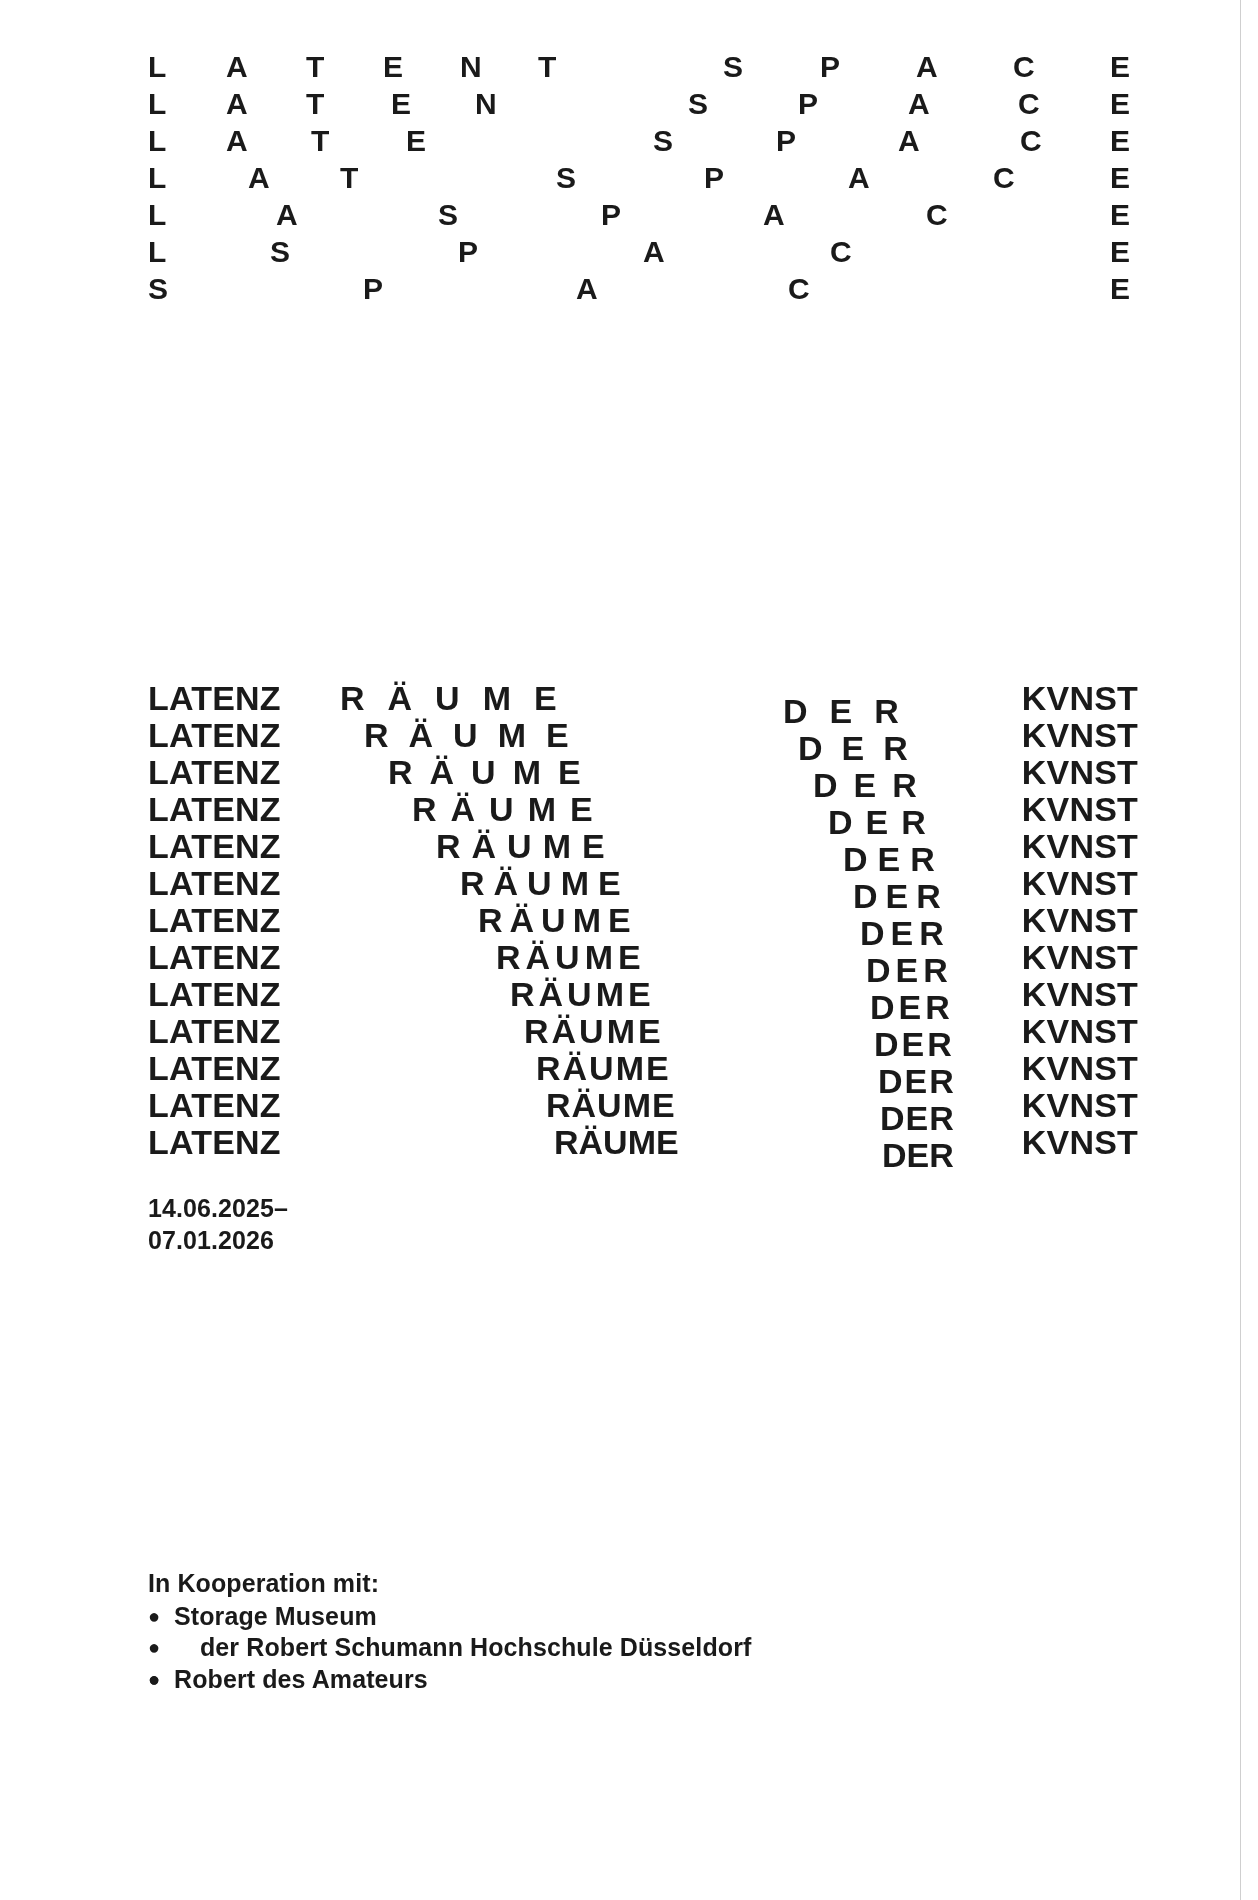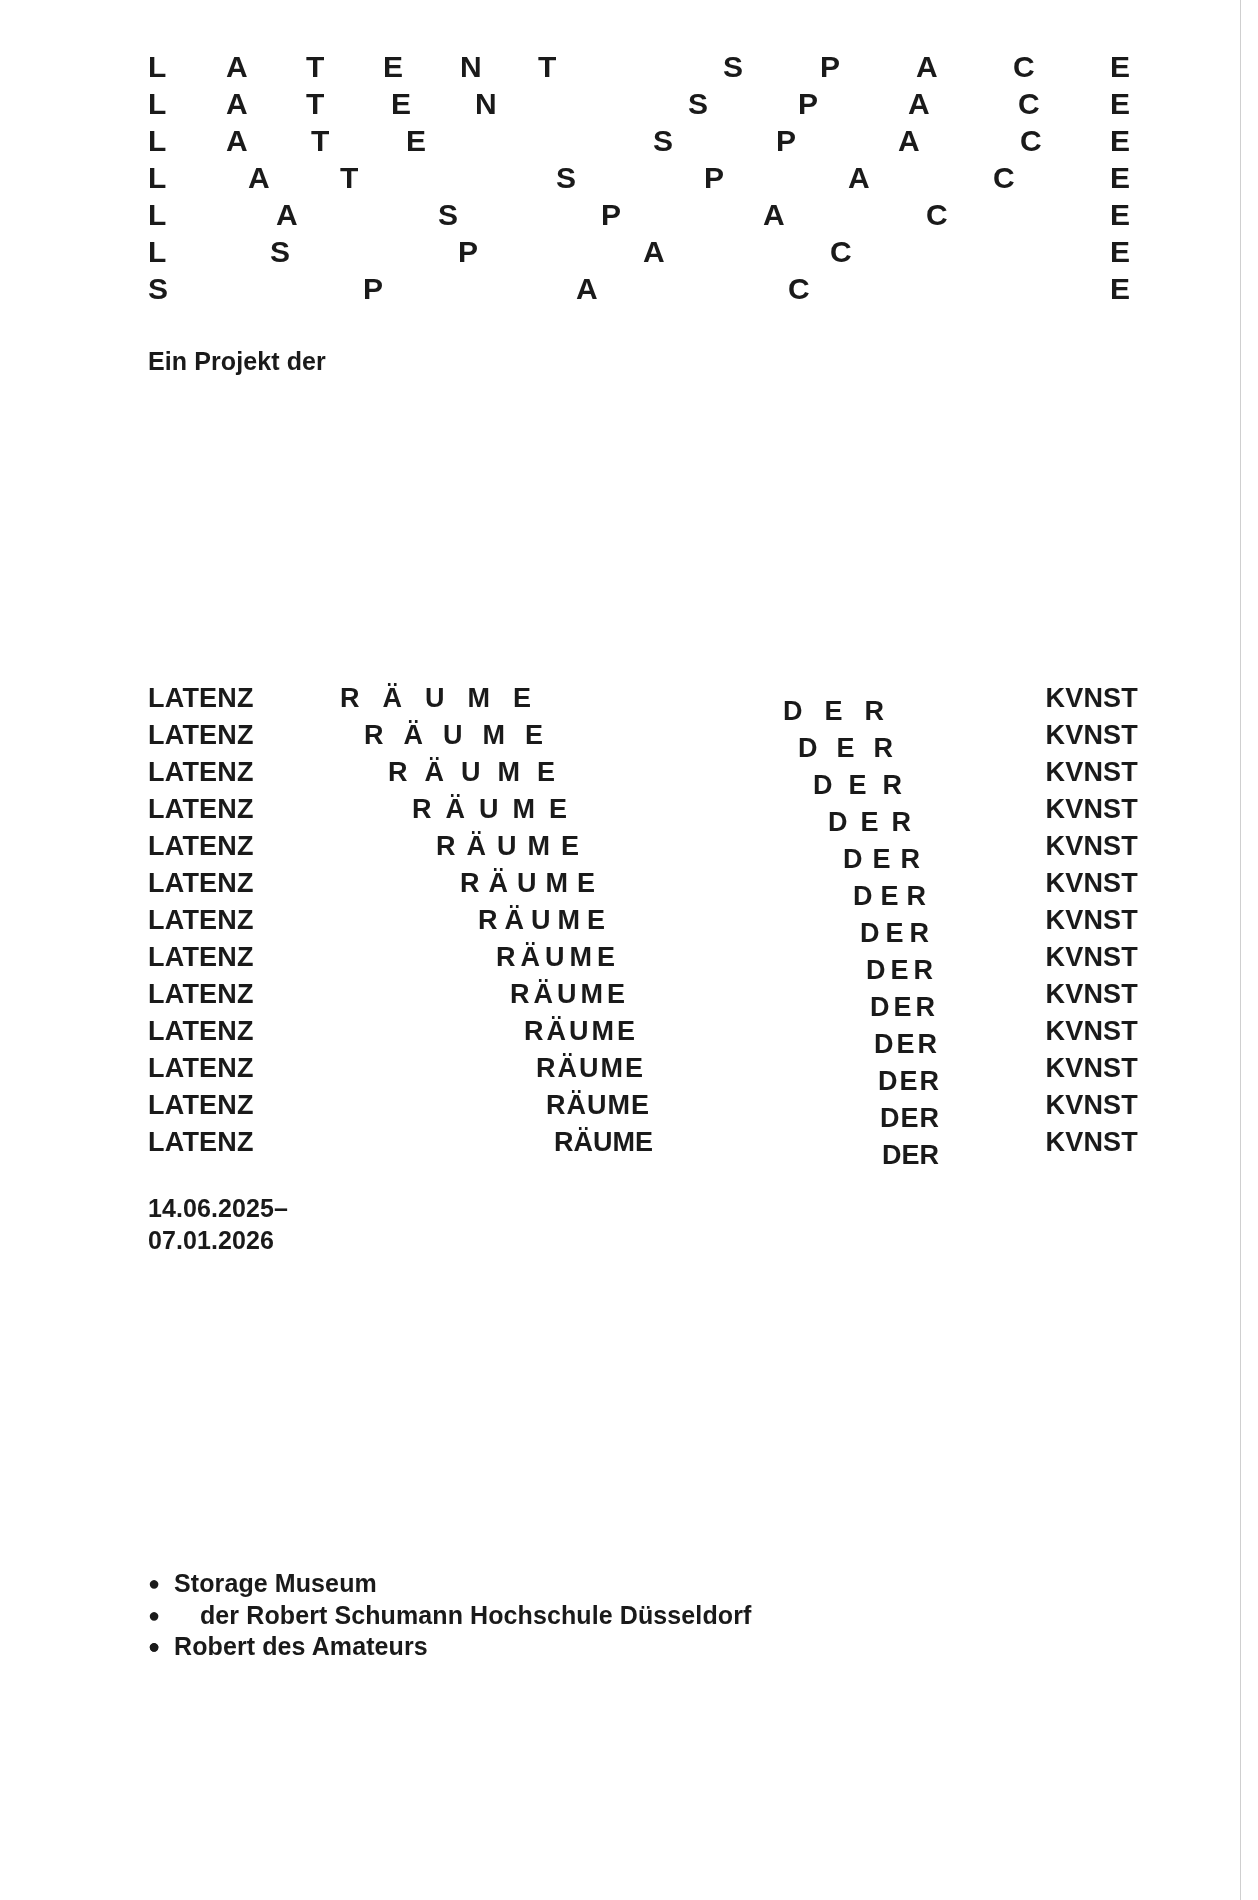--- a/index.html
+++ b/index.html
@@ -70,21 +70,21 @@
   
   .latenz-block {
     position: absolute;
     left: 148px;
     top: 680px;
     width: 990px;
   }
   .latenz-row {
     position: relative;
     height: 37px;
-    font-size: 27px;
+    font-size: 34px;
     font-weight: 700;
     line-height: 37px;
     white-space: pre;
   }
   .latenz-row .lz {
     position: absolute;
     left: 0;
     top: 0;
     letter-spacing: 0.2px;
   }
@@ -154,21 +154,20 @@
       <div class="latent-row"><span style="left: 0px;">L</span><span style="left: 78px;">A</span><span style="left: 158px;">T</span><span style="left: 235px;">E</span><span style="left: 312px;">N</span><span style="left: 390px;">T</span><span style="left: 575px;">S</span><span style="left: 672px;">P</span><span style="left: 768px;">A</span><span style="left: 865px;">C</span><span style="left: 962px;">E</span></div>
       <div class="latent-row"><span style="left: 0px;">L</span><span style="left: 78px;">A</span><span style="left: 158px;">T</span><span style="left: 243px;">E</span><span style="left: 327px;">N</span><span style="left: 540px;">S</span><span style="left: 650px;">P</span><span style="left: 760px;">A</span><span style="left: 870px;">C</span><span style="left: 962px;">E</span></div>
       <div class="latent-row"><span style="left: 0px;">L</span><span style="left: 78px;">A</span><span style="left: 163px;">T</span><span style="left: 258px;">E</span><span style="left: 505px;">S</span><span style="left: 628px;">P</span><span style="left: 750px;">A</span><span style="left: 872px;">C</span><span style="left: 962px;">E</span></div>
       <div class="latent-row"><span style="left: 0px;">L</span><span style="left: 100px;">A</span><span style="left: 192px;">T</span><span style="left: 408px;">S</span><span style="left: 556px;">P</span><span style="left: 700px;">A</span><span style="left: 845px;">C</span><span style="left: 962px;">E</span></div>
       <div class="latent-row"><span style="left: 0px;">L</span><span style="left: 128px;">A</span><span style="left: 290px;">S</span><span style="left: 453px;">P</span><span style="left: 615px;">A</span><span style="left: 778px;">C</span><span style="left: 962px;">E</span></div>
       <div class="latent-row"><span style="left: 0px;">L</span><span style="left: 122px;">S</span><span style="left: 310px;">P</span><span style="left: 495px;">A</span><span style="left: 682px;">C</span><span style="left: 962px;">E</span></div>
       <div class="latent-row"><span style="left: 0px;">S</span><span style="left: 215px;">P</span><span style="left: 428px;">A</span><span style="left: 640px;">C</span><span style="left: 962px;">E</span></div>
     </div>
 
   <div class="project-credit">
-    <div>Ein Projekt der</div>
   </div>
 
   <div class="latenz-block">
       <div class="latenz-row"><span class="lz">LATENZ</span><span class="rm" style="left: 192px; letter-spacing: 23px;">RÄUME</span><span class="dr" style="left: 635px; letter-spacing: 22px;">DER</span><span class="kv">KVNST</span></div>
       <div class="latenz-row"><span class="lz">LATENZ</span><span class="rm" style="left: 216px; letter-spacing: 20px;">RÄUME</span><span class="dr" style="left: 650px; letter-spacing: 19px;">DER</span><span class="kv">KVNST</span></div>
       <div class="latenz-row"><span class="lz">LATENZ</span><span class="rm" style="left: 240px; letter-spacing: 17px;">RÄUME</span><span class="dr" style="left: 665px; letter-spacing: 16px;">DER</span><span class="kv">KVNST</span></div>
       <div class="latenz-row"><span class="lz">LATENZ</span><span class="rm" style="left: 264px; letter-spacing: 14px;">RÄUME</span><span class="dr" style="left: 680px; letter-spacing: 13px;">DER</span><span class="kv">KVNST</span></div>
       <div class="latenz-row"><span class="lz">LATENZ</span><span class="rm" style="left: 288px; letter-spacing: 11px;">RÄUME</span><span class="dr" style="left: 695px; letter-spacing: 10px;">DER</span><span class="kv">KVNST</span></div>
       <div class="latenz-row"><span class="lz">LATENZ</span><span class="rm" style="left: 312px; letter-spacing: 9px;">RÄUME</span><span class="dr" style="left: 705px; letter-spacing: 8px;">DER</span><span class="kv">KVNST</span></div>
       <div class="latenz-row"><span class="lz">LATENZ</span><span class="rm" style="left: 330px; letter-spacing: 7px;">RÄUME</span><span class="dr" style="left: 712px; letter-spacing: 6px;">DER</span><span class="kv">KVNST</span></div>
@@ -179,20 +178,21 @@
       <div class="latenz-row"><span class="lz">LATENZ</span><span class="rm" style="left: 398px; letter-spacing: 1px;">RÄUME</span><span class="dr" style="left: 732px; letter-spacing: 1px;">DER</span><span class="kv">KVNST</span></div>
       <div class="latenz-row"><span class="lz">LATENZ</span><span class="rm" style="left: 406px; letter-spacing: 0px;">RÄUME</span><span class="dr" style="left: 734px; letter-spacing: 0px;">DER</span><span class="kv">KVNST</span></div>
     </div>
 
   <div class="dates">
     <div>14.06.2025–</div>
     <div>07.01.2026</div>
   </div>
 
   <div class="coop">
+    <span class="coop-title">In Kooperation mit:</span>
     <div id="coop-items">
         <div class="coop-item"><span class="bullet">●</span><span>Storage Museum</span></div>
         <div class="coop-item"><span class="bullet">●</span><span class="sub">der Robert Schumann Hochschule Düsseldorf</span></div>
         <div class="coop-item"><span class="bullet">●</span></div>
         <div class="coop-item"><span class="bullet">●</span><span>Robert des Amateurs</span></div>
       </div>
   </div>
 
   <div class="edge-strip"></div>
 </div>

